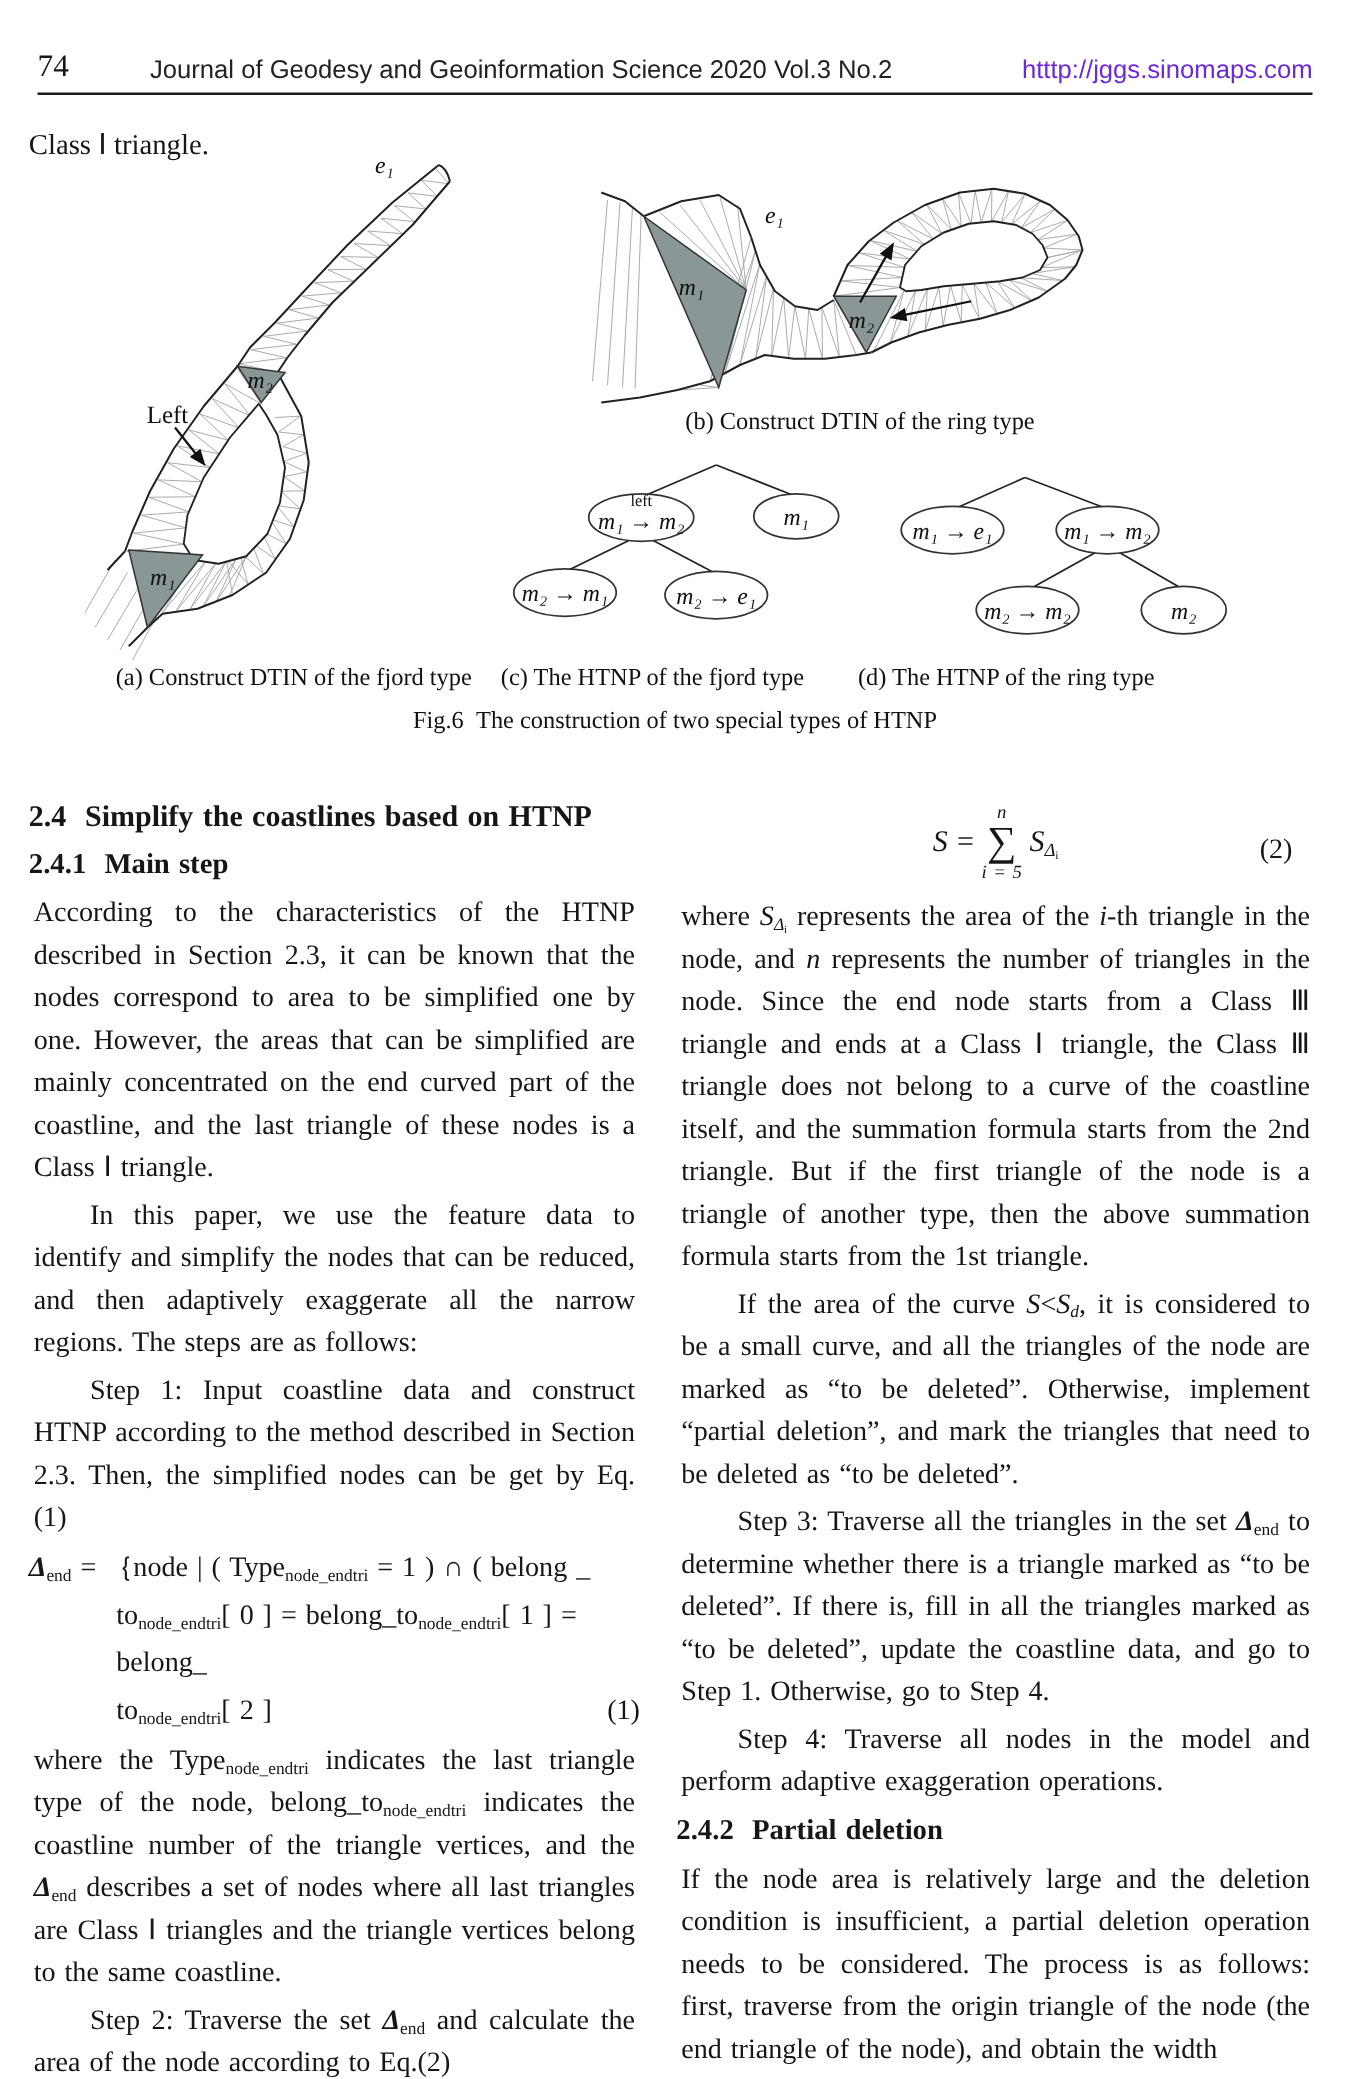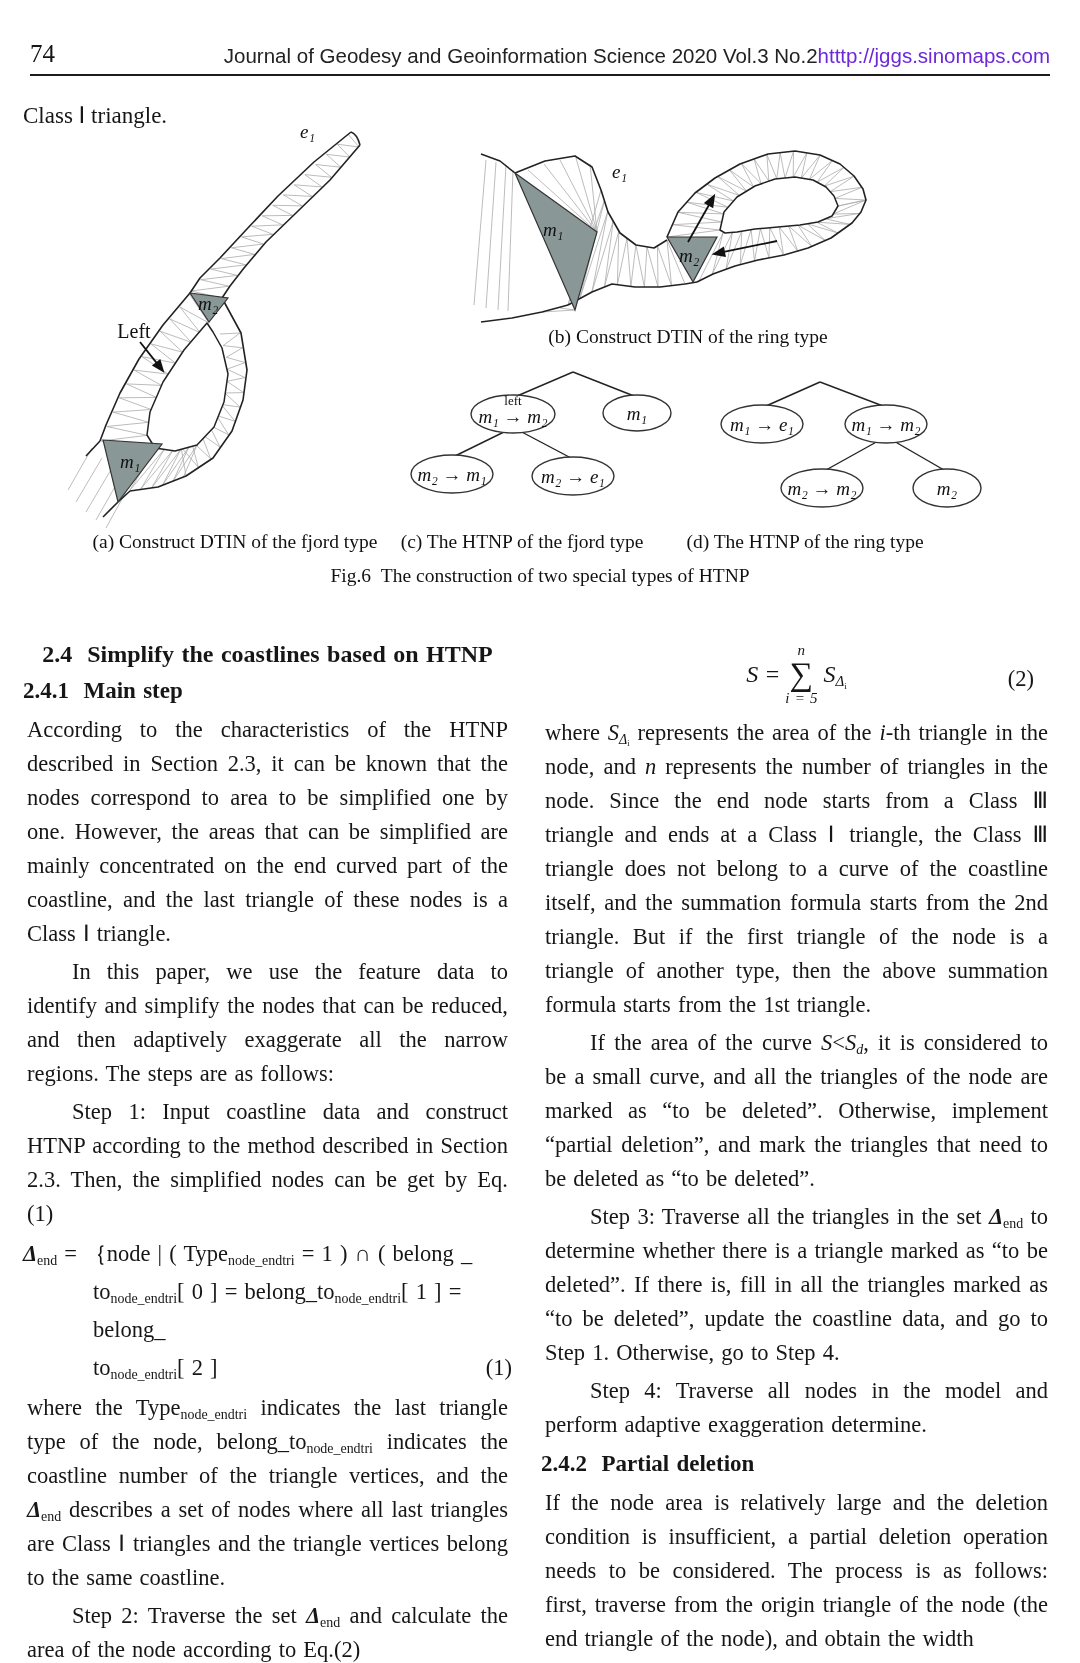--- a/index.html
+++ b/index.html
@@ -2,21 +2,21 @@
 <html><head>
 <meta charset="utf-8">
 <style>
   html,body{margin:0;padding:0;background:#ffffff;}
   body{width:1080px;height:1663px;position:relative;overflow:hidden;
        font-family:"Liberation Serif",serif;color:#161616;}
   
   .hdr{position:absolute;top:30px;left:30px;right:30px;height:38px;
        border-bottom:2.5px solid #1c1c1c;display:flex;align-items:flex-end;padding-bottom:6px;}
   .hdr .pageno{font-size:25px;width:90px;}
-  .hdr .jtitle{flex:1;text-align:right;font-family:"Liberation Sans",sans-serif;font-size:20.5px;color:#222;}
+  .hdr .jtitle{flex:1;text-align:left;font-family:"Liberation Sans",sans-serif;font-size:20.5px;color:#222;}
   .hdr .jurl{font-family:"Liberation Sans",sans-serif;font-size:20.5px;color:#6d28d9;}
   .lead{position:absolute;top:102px;left:23px;font-size:23px;}
   
   svg.fig{position:absolute;top:90px;left:0;width:1080px;height:500px;}
   .coast{fill:none;stroke:#222;stroke-width:1.6;stroke-linejoin:round;}
   .hole{fill:#ffffff;stroke:#222;stroke-width:1.5;stroke-linejoin:round;}
   .dtri{fill:#8a9797;stroke:#333;stroke-width:1.2;}
   .hatch{stroke:#ababab;stroke-width:0.8;fill:none;}
   .treeline{stroke:#222;stroke-width:1.4;}
   .tnode{fill:#ffffff;stroke:#333;stroke-width:1.4;}
@@ -26,21 +26,21 @@
   .fig-caption{font-size:19.5px;fill:#111;font-family:"Liberation Serif",serif;}
   .tree-label{font-style:italic;font-size:19px;fill:#111;font-family:"Liberation Serif",serif;}
   .arrow{stroke:#111;stroke-width:1.8;fill:#111;}
   
   .col{position:absolute;top:636px;font-size:22.5px;line-height:34px;
        text-align:justify;word-spacing:1.5px;}
   .col.left{left:23px;width:489px;}
   .col.right{left:541px;width:511px;}
   .col p{margin:4px;text-indent:2em;}
   .col p.noindent{text-indent:0;}
-  h3.sec{font-size:24px;font-weight:bold;margin:0;line-height:37px;text-align:center;}
+  h3.sec{font-size:24px;font-weight:bold;margin:0;line-height:37px;text-align:left;}
   h4.subsec{font-size:23px;font-weight:bold;margin:0;line-height:36px;text-align:left;}
   sub{font-size:0.62em;line-height:0;vertical-align:-0.28em;}
   
   .eq1{margin:2px 0;line-height:38px;}
   .eq1 .l{text-align:left;}
   .eq1 .ind{padding-left:70px;}
   .eq1 .row{display:flex;justify-content:space-between;}
   
   .eq2{position:relative;height:76px;display:flex;align-items:center;justify-content:center;}
   .eq2 .body{display:flex;align-items:center;font-size:24px;}
@@ -193,16 +193,16 @@
         <span class="sym">∑</span>
         <span class="lim">i = 5</span>
       </span>
       <span><i>S</i><sub><i>Δ</i><sub>i</sub></sub></span>
     </span>
     <span class="tag">(2)</span>
   </div>
   <p class="noindent">where <i>S</i><sub><i>Δ</i><sub>i</sub></sub> represents the area of the <i>i</i>-th triangle in the node, and <i>n</i> represents the number of triangles in the node. Since the end node starts from a Class Ⅲ triangle and ends at a Class Ⅰ triangle, the Class Ⅲ triangle does not belong to a curve of the coastline itself, and the summation formula starts from the 2nd triangle. But if the first triangle of the node is a triangle of another type, then the above summation formula starts from the 1st triangle.</p>
   <p>If the area of the curve <i>S</i>&lt;<i>S</i><sub><i>d</i></sub>, it is considered to be a small curve, and all the triangles of the node are marked as “to be deleted”. Otherwise, implement “partial deletion”, and mark the triangles that need to be deleted as “to be deleted”.</p>
   <p>Step 3: Traverse all the triangles in the set <b><i>Δ</i></b><sub>end</sub> to determine whether there is a triangle marked as “to be deleted”. If there is, fill in all the triangles marked as “to be deleted”, update the coastline data, and go to Step 1. Otherwise, go to Step 4.</p>
-  <p>Step 4: Traverse all nodes in the model and perform adaptive exaggeration determine.</p>
+  <p>Step 4: Traverse all nodes in the model and perform adaptive exaggeration operations.</p>
   <h4 class="subsec">2.4.2&nbsp;&nbsp;Partial deletion</h4>
   <p class="noindent">If the node area is relatively large and the deletion condition is insufficient, a partial deletion operation needs to be considered. The process is as follows: first, traverse from the origin triangle of the node (the end triangle of the node), and obtain the width</p>
 </div>
 
 </body></html>

